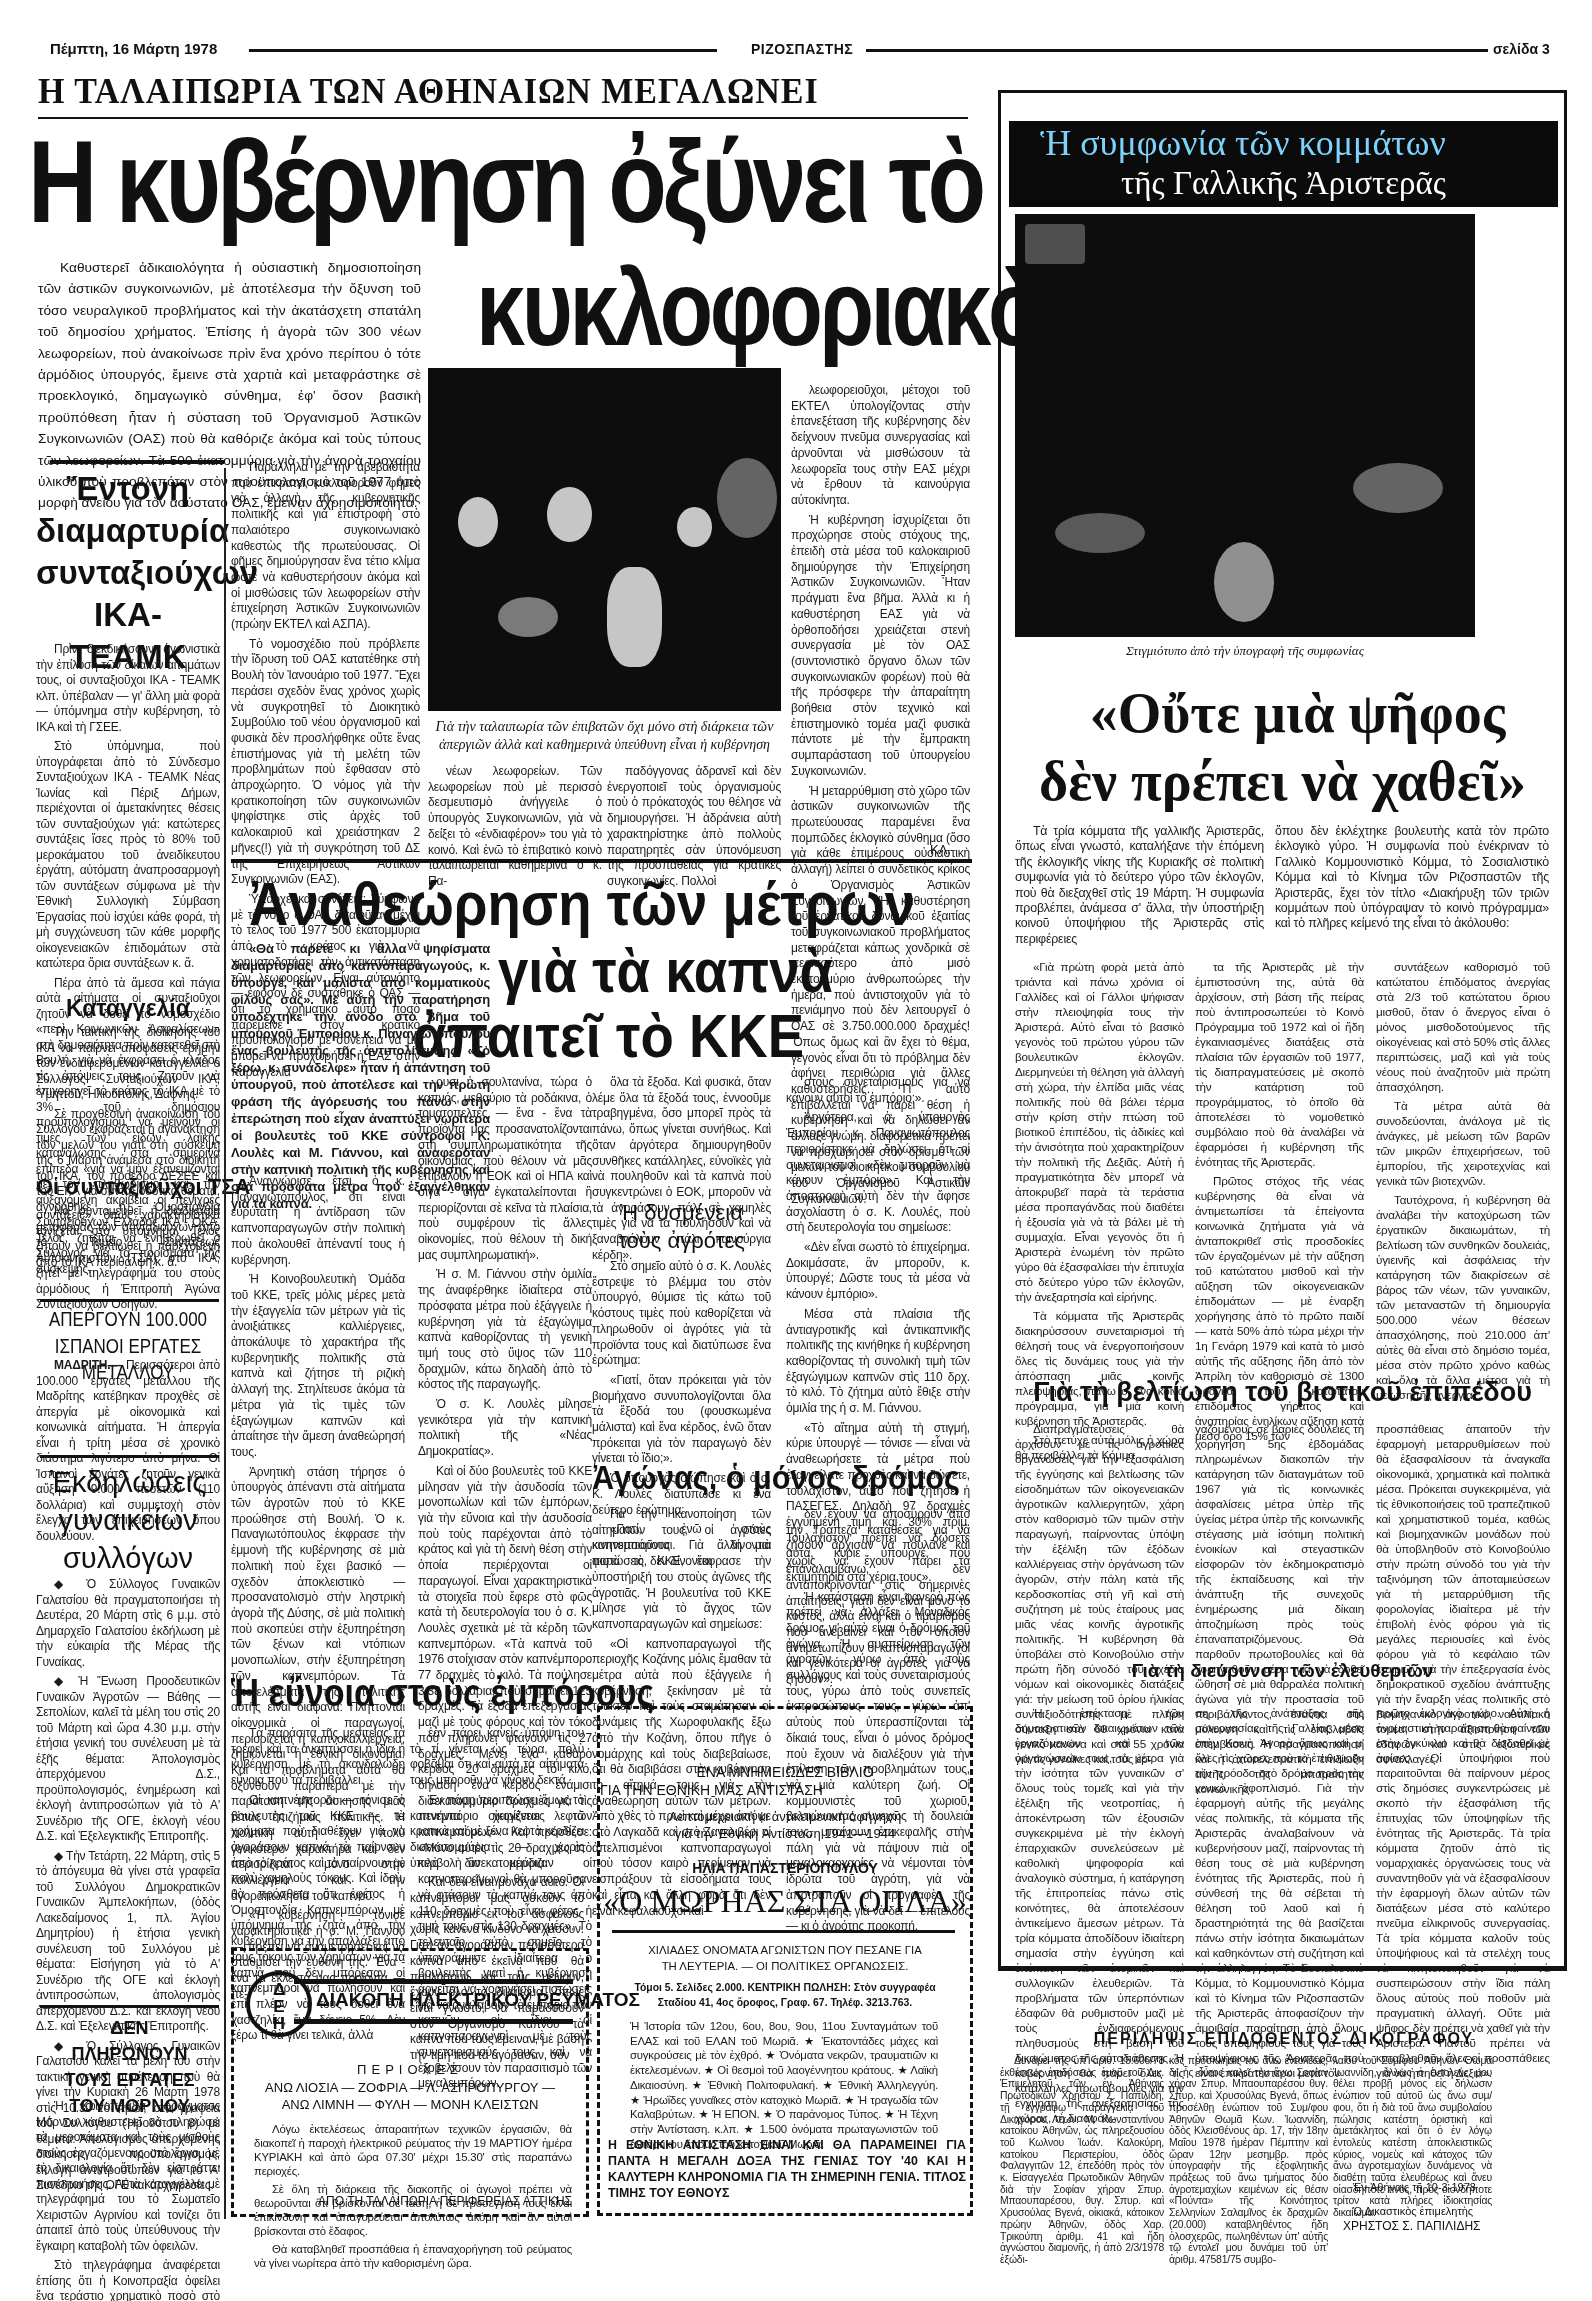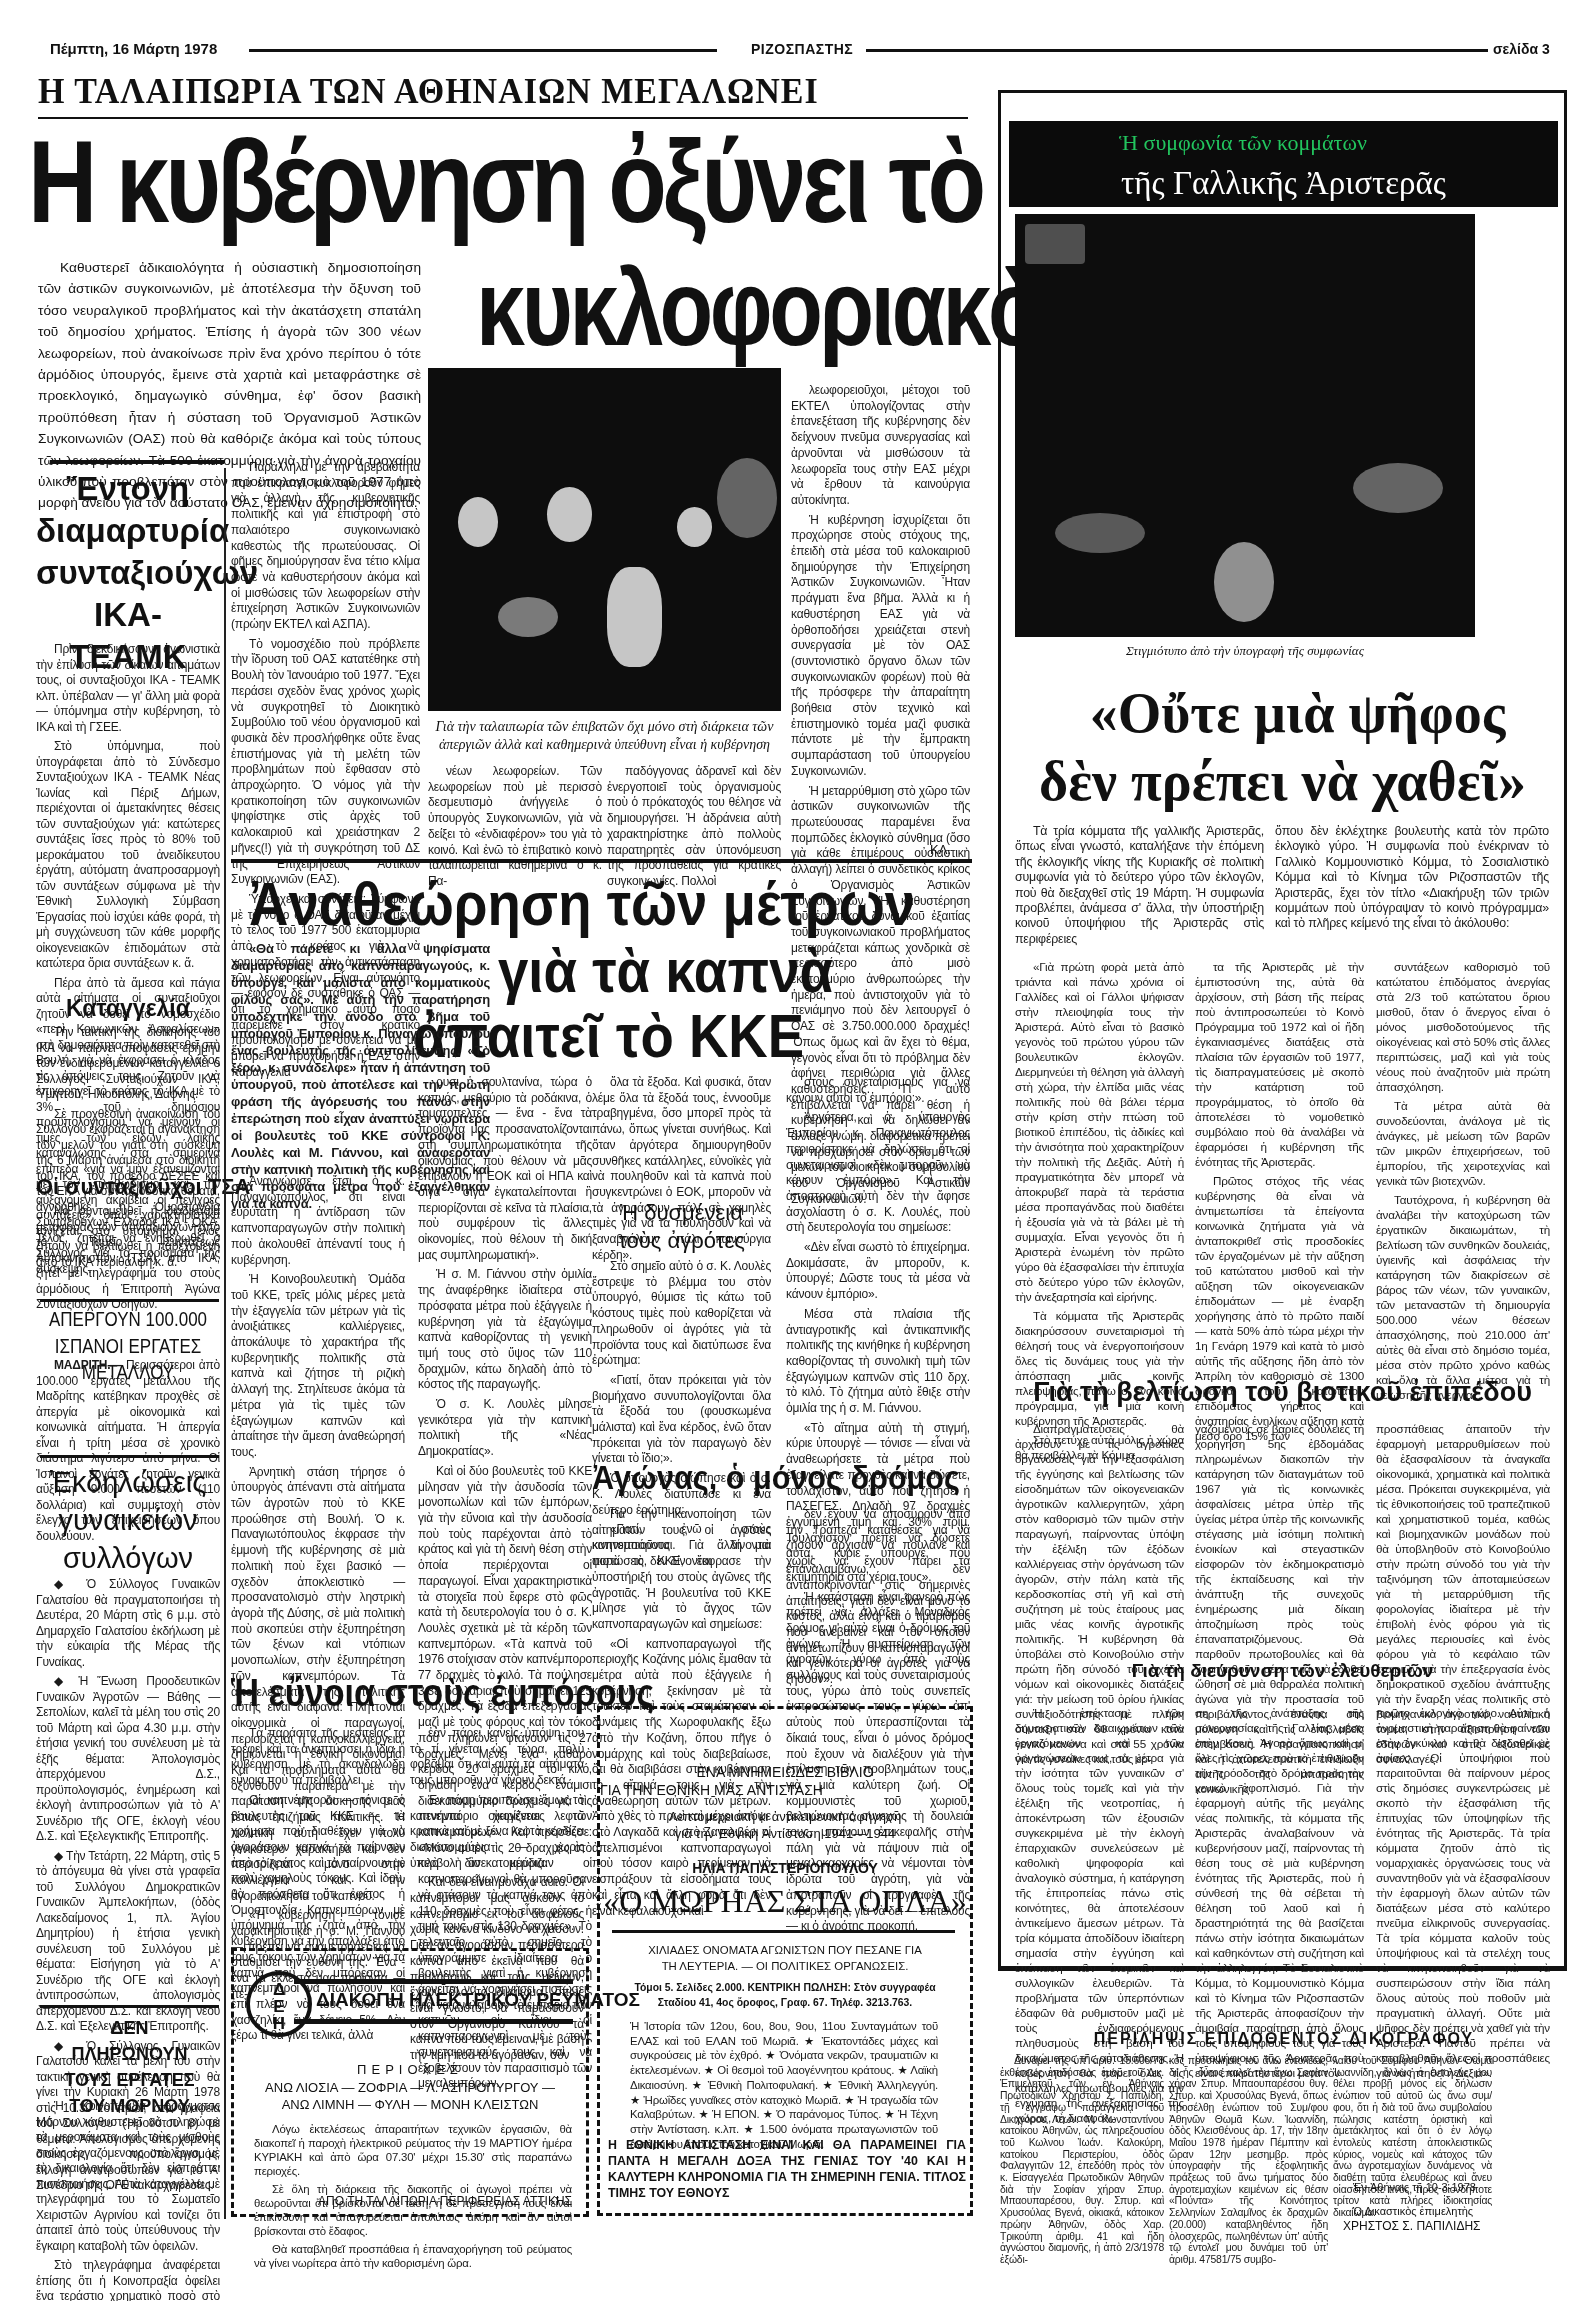--- a/index.html
+++ b/index.html
@@ -192,21 +192,21 @@
   <div class="abs" style="left:0;top:235px;width:370px;text-align:center;font-size:11.4px;">ΧΙΛΙΑΔΕΣ ΟΝΟΜΑΤΑ ΑΓΩΝΙΣΤΩΝ ΠΟΥ ΠΕΣΑΝΕ ΓΙΑ</div>
   <div class="abs" style="left:0;top:251px;width:370px;text-align:center;font-size:11.4px;">ΤΗ ΛΕΥΤΕΡΙΑ. — ΟΙ ΠΟΛΙΤΙΚΕΣ ΟΡΓΑΝΩΣΕΙΣ.</div>
   <div class="abs" style="left:0;top:273px;width:370px;text-align:center;font-size:10.4px;font-weight:bold;">Τόμοι 5. Σελίδες 2.000. ΚΕΝΤΡΙΚΗ ΠΩΛΗΣΗ: Στὸν συγγραφέα</div>
   <div class="abs" style="left:0;top:288px;width:370px;text-align:center;font-size:10.4px;font-weight:bold;">Σταδίου 41, 4ος ὄροφος, Γραφ. 67. Τηλέφ. 3213.763.</div>
   <div class="abs body-text" style="left:30px;top:310px;width:308px;font-size:11.4px;line-height:14.7px;">Ἡ Ἱστορία τῶν 12ου, 6ου, 8ου, 9ου, 11ου Συνταγμάτων τοῦ ΕΛΑΣ καὶ τοῦ ΕΛΑΝ τοῦ Μωριᾶ. ★ Ἑκατοντάδες μάχες καὶ συγκρούσεις μὲ τὸν ἐχθρό. ★ Ὀνόματα νεκρῶν, τραυματιῶν κι ἐκτελεσμένων. ★ Οἱ θεσμοὶ τοῦ λαογέννητου κράτους. ★ Λαϊκὴ Δικαιοσύνη. ★ Ἐθνικὴ Πολιτοφυλακή. ★ Ἐθνικὴ Ἀλληλεγγύη. ★ Ἡρωΐδες γυναῖκες στὸν κατοχικὸ Μωριᾶ. ★ Ἡ τραγωδία τῶν Καλαβρύτων. ★ Ἡ ΕΠΟΝ. ★ Ὁ παράνομος Τύπος. ★ Ἡ Τέχνη στὴν Ἀντίσταση. κ.λπ. ★ 1.500 ὀνόματα πρωταγωνιστῶν τοῦ ἀντάρτικου ἔπους τοῦ κατοχικοῦ Μωριᾶ.</div>
   <div class="abs" style="left:8px;top:428px;width:358px;font-size:12.4px;line-height:16px;font-weight:bold;text-align:justify;">Η ΕΘΝΙΚΗ ΑΝΤΙΣΤΑΣΗ ΕΙΝΑΙ ΚΑΙ ΘΑ ΠΑΡΑΜΕΙΝΕΙ ΓΙΑ ΠΑΝΤΑ Η ΜΕΓΑΛΗ ΔΟΞΑ ΤΗΣ ΓΕΝΙΑΣ ΤΟΥ '40 ΚΑΙ Η ΚΑΛΥΤΕΡΗ ΚΛΗΡΟΝΟΜΙΑ ΓΙΑ ΤΗ ΣΗΜΕΡΙΝΗ ΓΕΝΙΑ. ΤΙΤΛΟΣ ΤΙΜΗΣ ΤΟΥ ΕΘΝΟΥΣ</div>
 </div>
 
 <div class="abs" style="left:998px;top:90px;width:569px;height:1881px;border:3px solid #111;border-bottom-width:5px;">
   <div class="abs" style="left:8px;top:28px;width:549px;height:86px;background:#0b0b0b;">
-    <div class="abs serif" style="left:0;top:2px;width:468px;text-align:center;color:#22c55e;font-size:22px;line-height:40px;">Ἡ συμφωνία τῶν κομμάτων</div>
+    <div class="abs serif" style="left:0;top:2px;width:468px;text-align:center;color:#7dd3fc;font-size:36px;line-height:40px;">Ἡ συμφωνία τῶν κομμάτων</div>
     <div class="abs serif" style="left:0;top:42px;width:549px;text-align:center;color:#fff;font-size:33px;line-height:40px;">τῆς Γαλλικῆς Ἀριστερᾶς</div>
   </div>
   <div class="photo" style="left:14px;top:121px;width:460px;height:423px;">
     <div class="blob" style="left:10px;top:10px;width:60px;height:40px;opacity:.3;border-radius:4px;"></div>
     <div class="blob" style="left:199px;top:328px;width:60px;height:80px;opacity:.6;"></div>
     <div class="blob" style="left:338px;top:249px;width:90px;height:50px;opacity:.4;"></div>
     <div class="blob" style="left:40px;top:299px;width:90px;height:40px;opacity:.35;"></div>
   </div>
   <div class="abs caption" style="left:14px;top:549px;width:460px;font-size:13px;">Στιγμιότυπο ἀπὸ τὴν ὑπογραφὴ τῆς συμφωνίας</div>
   <div class="abs serif" style="left:0;top:587px;width:593px;text-align:center;font-size:56px;font-weight:bold;line-height:66px;">«Οὔτε μιὰ ψῆφος</div>

